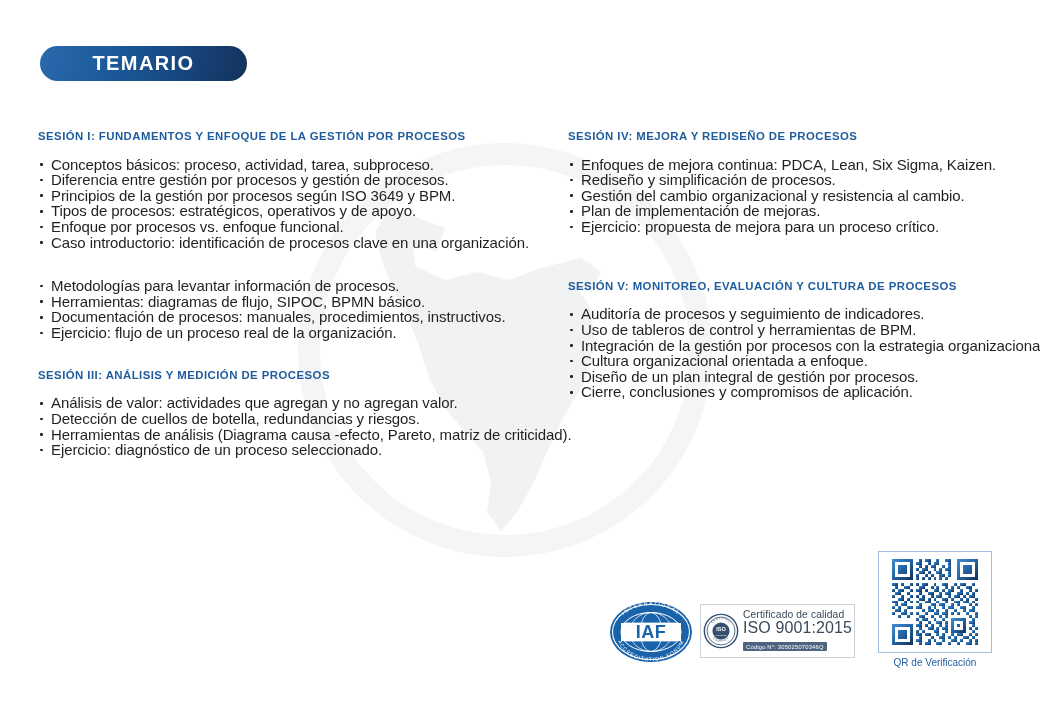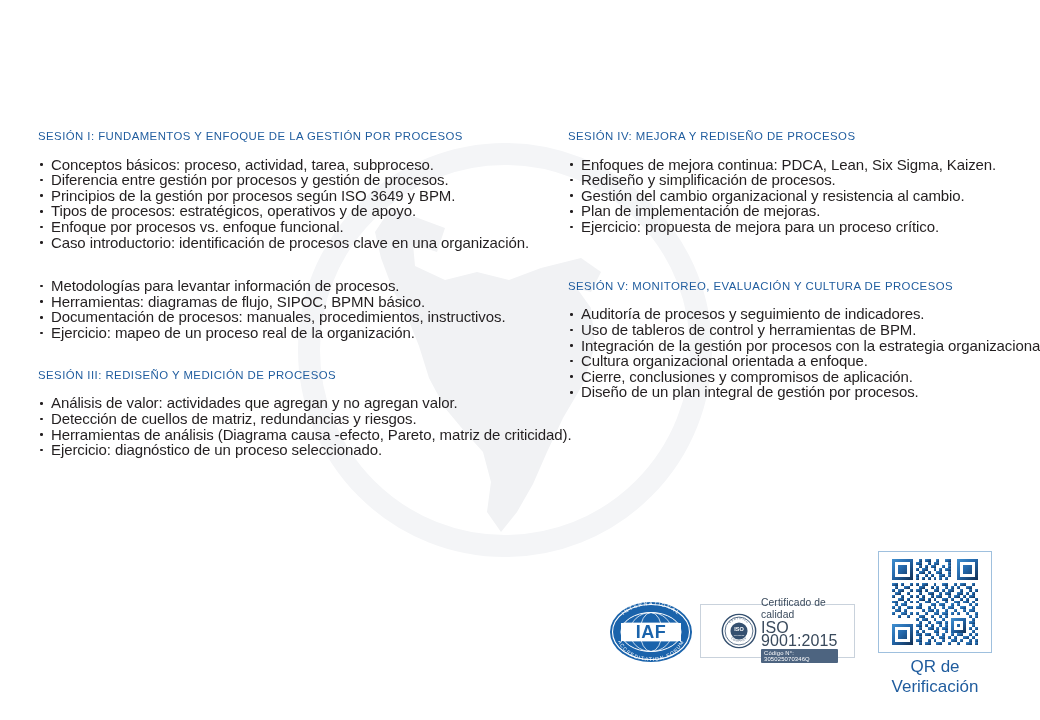--- a/index.html
+++ b/index.html
@@ -59,21 +59,21 @@
     z-index: 2;
   }
   .col-left  { left: 38px;  top: 130px; width: 500px; }
   .col-right { left: 568px; top: 130px; width: 460px; }
 
   .session { margin-bottom: 0; }
 
   .session-title {
     color: #1f5c9e;
     font-size: 11.4px;
-    font-weight: normal;
+    font-weight: bold;
     letter-spacing: 0.45px;
     line-height: 1.2;
     margin-bottom: 13px;
     white-space: nowrap;
   }
 
   .bullets { list-style: none; }
 
   .bullets li {
     position: relative;
@@ -108,21 +108,21 @@
   
   .cert-box {
     left: 700px;
     top: 604px;
     width: 155px;
     height: 54px;
     border: 1px solid #c9d2dc;
     background: #ffffff;
     display: flex;
     align-items: center;
-    padding: 0 20px;
+    padding: 0 2px;
   }
   .cert-seal { width: 36px; height: 36px; flex: 0 0 36px; }
   .cert-text { margin-left: 4px; }
   .cert-line1 {
     color: #3a4a5c;
     font-size: 10.3px;
     line-height: 12.6px;
     letter-spacing: 0.1px;
   }
   .cert-line2 {
@@ -153,38 +153,41 @@
     padding: 7px;
   }
   .qr-img { width: 100%; height: 100%; display: block; }
   .qr-label {
     position: absolute;
     left: 878px;
     top: 657px;
     width: 114px;
     text-align: center;
     color: #1f5c9e;
-    font-size: 17px;
+    font-size: 10px;
     z-index: 3;
   }
 </style>
 </head>
 <body>
 
 <div class="page">
 
   <svg class="watermark" viewBox="0 0 420 420" aria-hidden="true">
     <circle cx="210" cy="210" r="196" fill="none" stroke="#f4f5f7" stroke-width="22"></circle>
     <path d="M96 68 L150 88 L142 112 L118 104 L120 126 L150 140 L182 132 L214 140
              L246 128 L276 140 L296 168 L300 206 L288 244 L268 278 L252 312
              L238 344 L222 372 L206 392 L192 372 L196 342 L188 312 L170 292
              L150 268 L134 238 L124 206 L112 176 L98 150 L86 118 L80 92 Z" fill="#f1f2f4"></path>
     <path d="M246 128 L286 118 L306 132 L296 152 L272 146 Z" fill="#f1f2f4"></path>
   </svg>
 
+  <div class="badge">
+    <span class="badge-text">TEMARIO</span>
+  </div>
 
   <div class="col col-left">
 
     <section class="session">
       <h2 class="session-title">SESIÓN I: FUNDAMENTOS Y ENFOQUE DE LA GESTIÓN POR PROCESOS</h2>
       <ul class="bullets">
         <li>Conceptos básicos: proceso, actividad, tarea, subproceso.</li>
         <li>Diferencia entre gestión por procesos y gestión de procesos.</li>
         <li>Principios de la gestión por procesos según ISO 3649 y BPM.</li>
         <li>Tipos de procesos: estratégicos, operativos y de apoyo.</li>
@@ -193,31 +196,31 @@
       </ul>
     </section>
 
     <div class="gap-1"></div>
 
     <section class="session">
       <ul class="bullets">
         <li>Metodologías para levantar información de procesos.</li>
         <li>Herramientas: diagramas de flujo, SIPOC, BPMN básico.</li>
         <li>Documentación de procesos: manuales, procedimientos, instructivos.</li>
-        <li>Ejercicio: mapeo de un proceso real de la organización.</li>
+        <li>Ejercicio: flujo de un proceso real de la organización.</li>
       </ul>
     </section>
 
     <div class="gap-2"></div>
 
     <section class="session">
-      <h2 class="session-title">SESIÓN III: REDISEÑO Y MEDICIÓN DE PROCESOS</h2>
+      <h2 class="session-title">SESIÓN III: ANÁLISIS Y MEDICIÓN DE PROCESOS</h2>
       <ul class="bullets">
         <li>Análisis de valor: actividades que agregan y no agregan valor.</li>
-        <li>Detección de cuellos de matriz, redundancias y riesgos.</li>
+        <li>Detección de cuellos de botella, redundancias y riesgos.</li>
         <li>Herramientas de análisis (Diagrama causa -efecto, Pareto, matriz de criticidad).</li>
         <li>Ejercicio: diagnóstico de un proceso seleccionado.</li>
       </ul>
     </section>
 
   </div>
 
   <div class="col col-right">
 
     <section class="session">
@@ -233,22 +236,22 @@
 
     <div class="gap-r"></div>
 
     <section class="session">
       <h2 class="session-title">SESIÓN V: MONITOREO, EVALUACIÓN Y CULTURA DE PROCESOS</h2>
       <ul class="bullets">
         <li>Auditoría de procesos y seguimiento de indicadores.</li>
         <li>Uso de tableros de control y herramientas de BPM.</li>
         <li>Integración de la gestión por procesos con la estrategia organizacional.</li>
         <li>Cultura organizacional orientada a enfoque.</li>
+        <li>Diseño de un plan integral de gestión por procesos.</li>
         <li>Cierre, conclusiones y compromisos de aplicación.</li>
-        <li>Diseño de un plan integral de gestión por procesos.</li>
       </ul>
     </section>
 
   </div>
 
   <svg class="footer iaf" viewBox="0 0 92 68">
     <defs>
       <path id="iafTopArc" d="M10 36 A36 29 0 0 1 82 36"></path>
       <path id="iafBotArc" d="M12 36 A34 27 0 0 0 80 36"></path>
     </defs>

